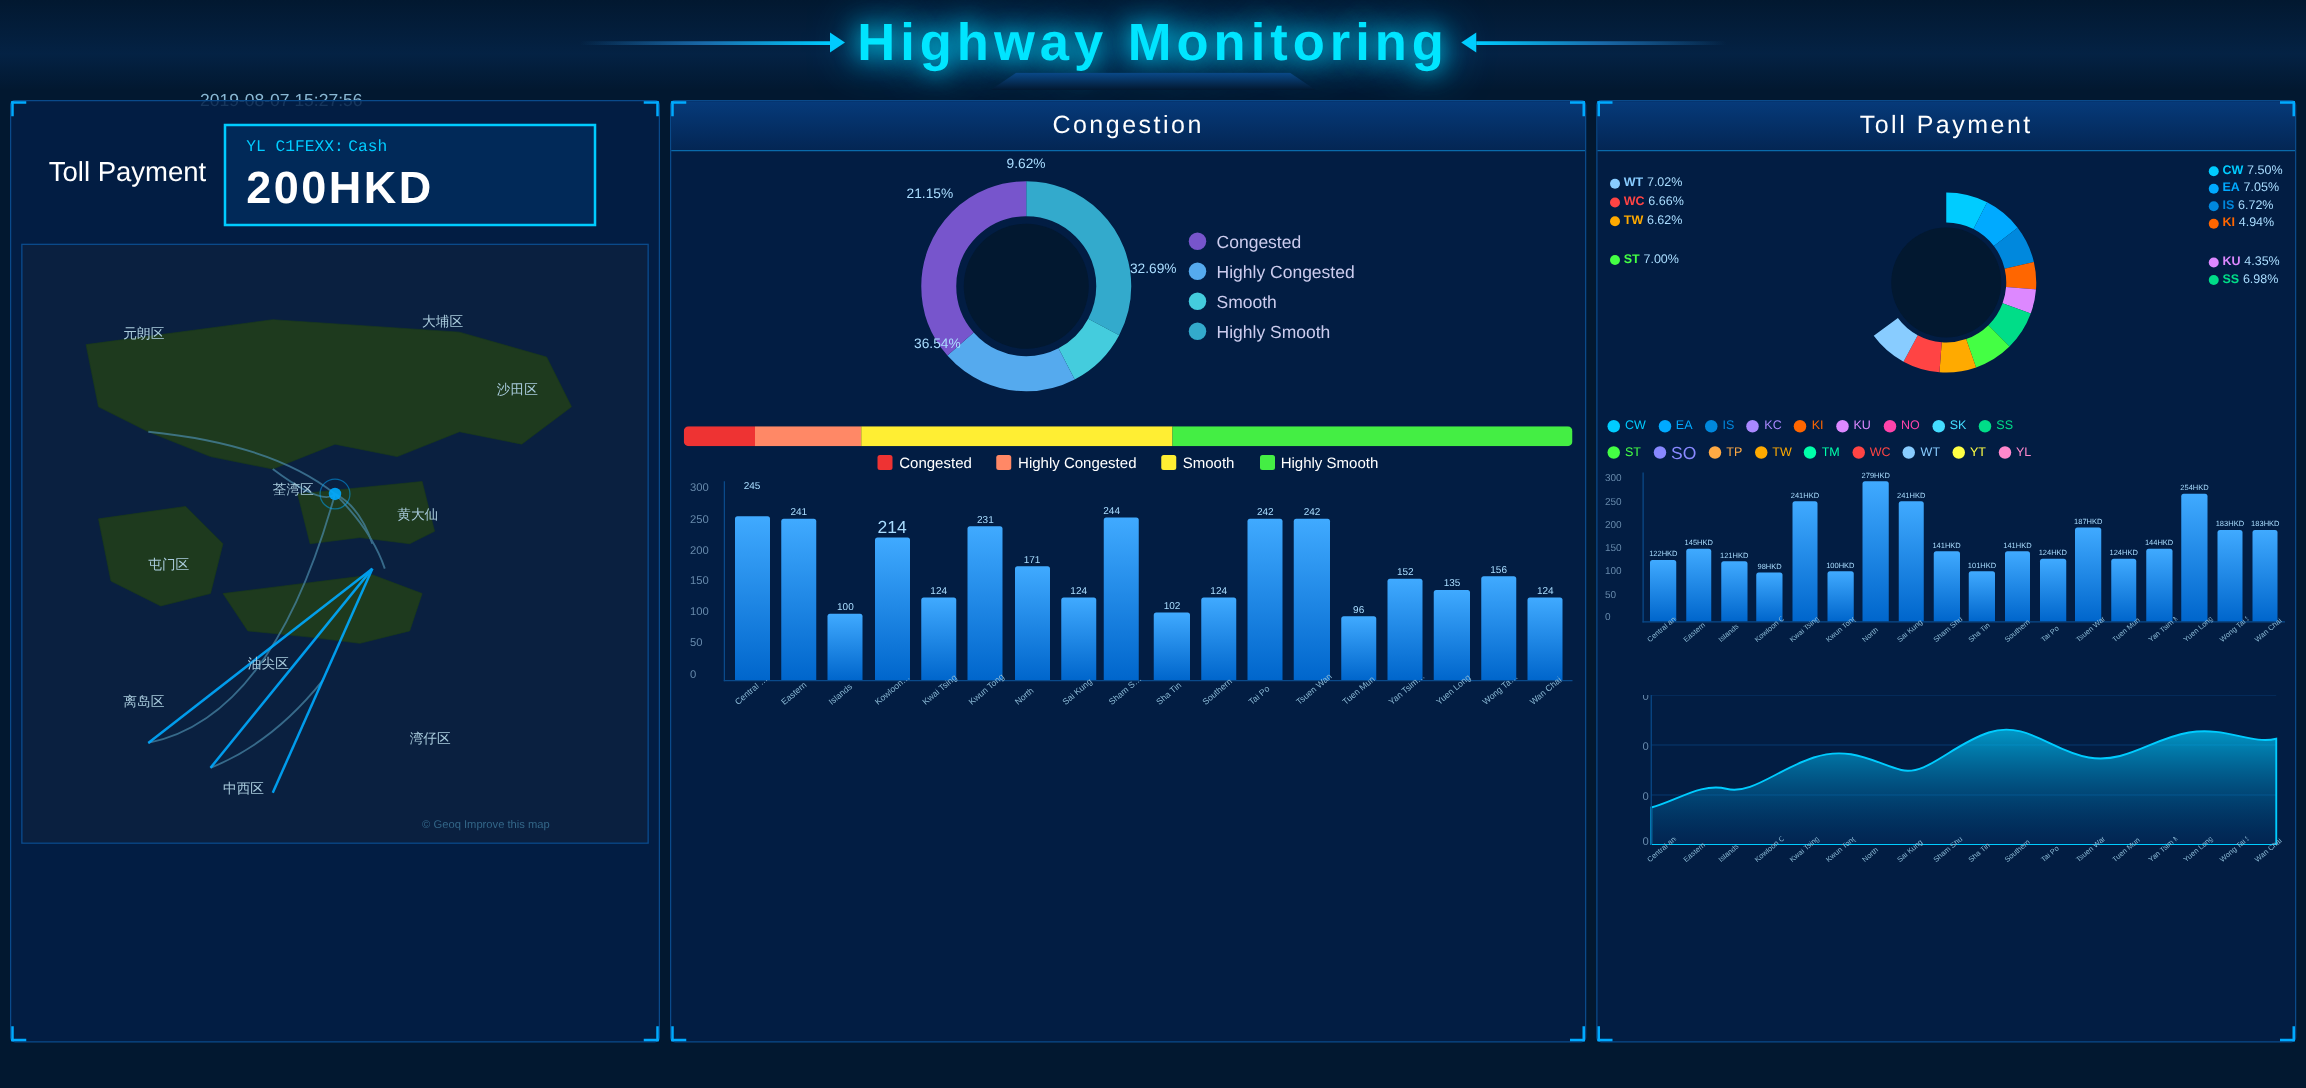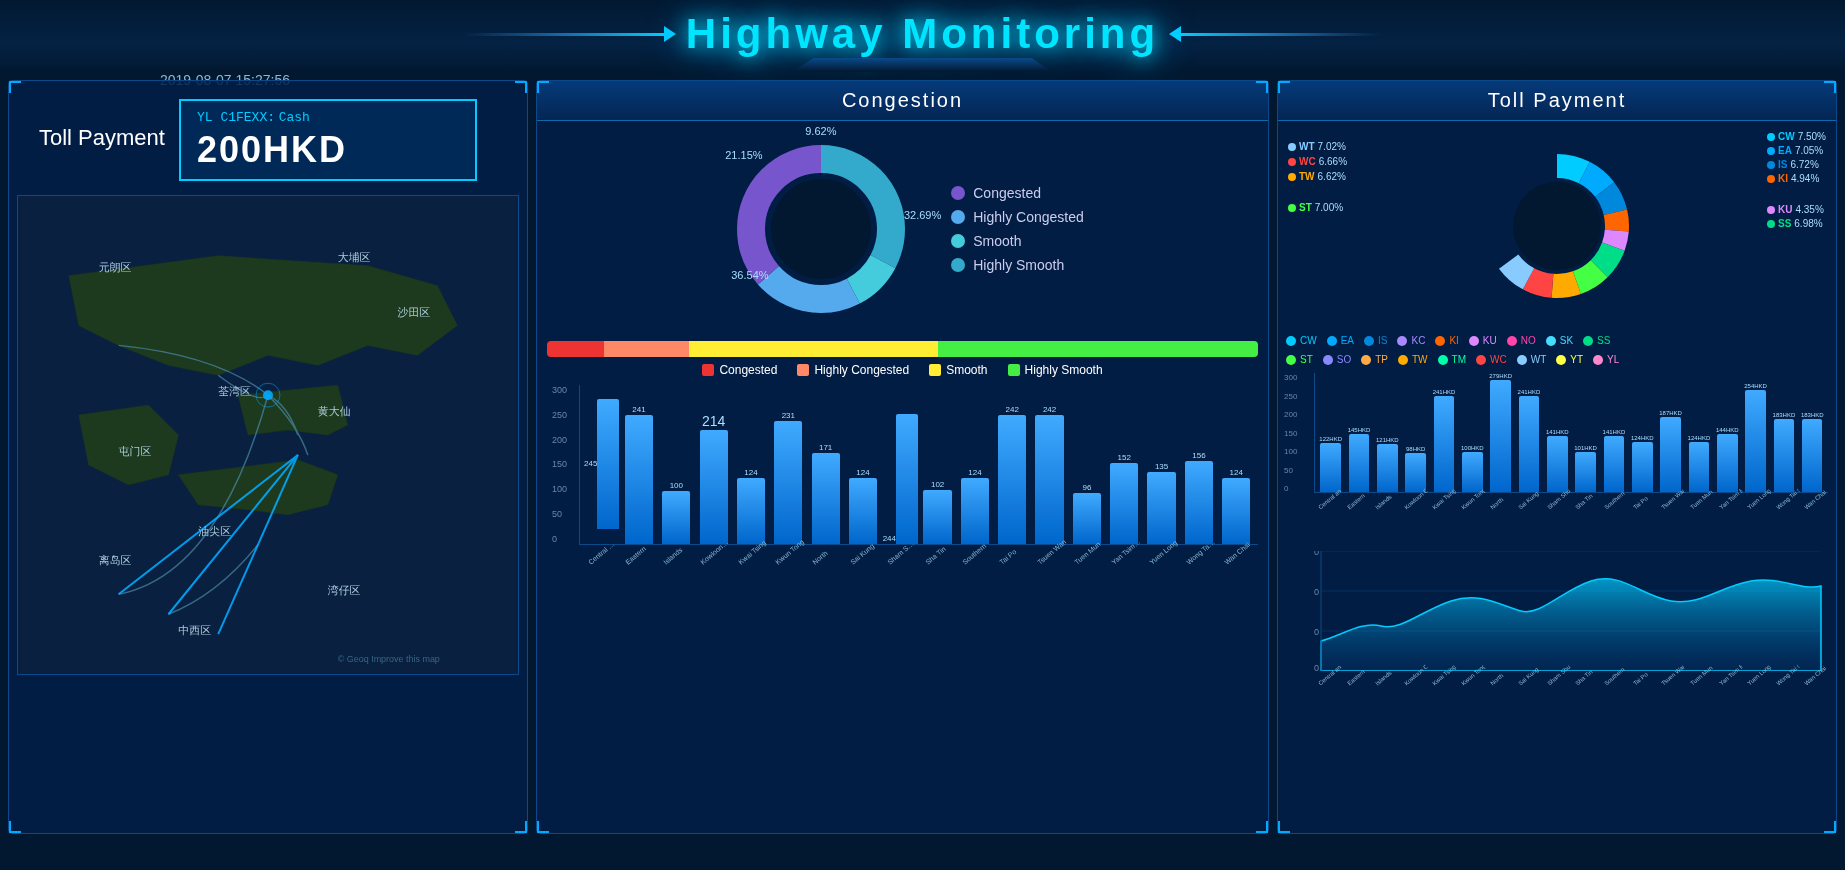--- a/index.html
+++ b/index.html
@@ -449,21 +449,21 @@
             <span>0</span>
               <span>50</span>
               <span>100</span>
               <span>150</span>
               <span>200</span>
               <span>250</span>
               <span>300</span>
           </div>
           <div id="congestion-bars" style="width: 100%; height: 160px;">
               <div style="display: flex; align-items: flex-end; height: 160px; gap: 2px; width: 100%;">
-                <div style="display: flex; flex-direction: row; align-items: center; flex: 1 1 0%; height: 160px; justify-content: flex-end;">
+                <div style="display: flex; flex-direction: column; align-items: center; flex: 1 1 0%; height: 160px; justify-content: space-between;">
                   <div style="font-size: 8px; color: rgb(170, 221, 255); margin-bottom: 1px; white-space: nowrap;">245</div>
                   <div style="width: 80%; background: linear-gradient(rgb(64, 170, 255), rgb(0, 102, 204)); border-radius: 2px 2px 0px 0px; height: 130.667px;"></div>
                 </div>
                 <div style="display: flex; flex-direction: column; align-items: center; flex: 1 1 0%; height: 160px; justify-content: flex-end;">
                   <div style="font-size: 8px; color: rgb(170, 221, 255); margin-bottom: 1px; white-space: nowrap;">241</div>
                   <div style="width: 80%; background: linear-gradient(rgb(64, 170, 255), rgb(0, 102, 204)); border-radius: 2px 2px 0px 0px; height: 128.533px;"></div>
                 </div>
                 <div style="display: flex; flex-direction: column; align-items: center; flex: 1 1 0%; height: 160px; justify-content: flex-end;">
                   <div style="font-size: 8px; color: rgb(170, 221, 255); margin-bottom: 1px; white-space: nowrap;">100</div>
                   <div style="width: 80%; background: linear-gradient(rgb(64, 170, 255), rgb(0, 102, 204)); border-radius: 2px 2px 0px 0px; height: 53.3333px;"></div>
@@ -481,21 +481,21 @@
                   <div style="width: 80%; background: linear-gradient(rgb(64, 170, 255), rgb(0, 102, 204)); border-radius: 2px 2px 0px 0px; height: 123.2px;"></div>
                 </div>
                 <div style="display: flex; flex-direction: column; align-items: center; flex: 1 1 0%; height: 160px; justify-content: flex-end;">
                   <div style="font-size: 8px; color: rgb(170, 221, 255); margin-bottom: 1px; white-space: nowrap;">171</div>
                   <div style="width: 80%; background: linear-gradient(rgb(64, 170, 255), rgb(0, 102, 204)); border-radius: 2px 2px 0px 0px; height: 91.2px;"></div>
                 </div>
                 <div style="display: flex; flex-direction: column; align-items: center; flex: 1 1 0%; height: 160px; justify-content: flex-end;">
                   <div style="font-size: 8px; color: rgb(170, 221, 255); margin-bottom: 1px; white-space: nowrap;">124</div>
                   <div style="width: 80%; background: linear-gradient(rgb(64, 170, 255), rgb(0, 102, 204)); border-radius: 2px 2px 0px 0px; height: 66.1333px;"></div>
                 </div>
-                <div style="display: flex; flex-direction: row; align-items: flex-end; flex: 1 1 0%; height: 160px; justify-content: flex-end;">
+                <div style="display: flex; flex-direction: column; align-items: flex-start; flex: 1 1 0%; height: 160px; justify-content: flex-end;">
                   <div style="font-size: 8px; color: rgb(170, 221, 255); margin-bottom: 1px; white-space: nowrap;">244</div>
                   <div style="width: 80%; background: linear-gradient(rgb(64, 170, 255), rgb(0, 102, 204)); border-radius: 2px 2px 0px 0px; height: 130.133px;"></div>
                 </div>
                 <div style="display: flex; flex-direction: column; align-items: center; flex: 1 1 0%; height: 160px; justify-content: flex-end;">
                   <div style="font-size: 8px; color: rgb(170, 221, 255); margin-bottom: 1px; white-space: nowrap;">102</div>
                   <div style="width: 80%; background: linear-gradient(rgb(64, 170, 255), rgb(0, 102, 204)); border-radius: 2px 2px 0px 0px; height: 54.4px;"></div>
                 </div>
                 <div style="display: flex; flex-direction: column; align-items: center; flex: 1 1 0%; height: 160px; justify-content: flex-end;">
                   <div style="font-size: 8px; color: rgb(170, 221, 255); margin-bottom: 1px; white-space: nowrap;">124</div>
                   <div style="width: 80%; background: linear-gradient(rgb(64, 170, 255), rgb(0, 102, 204)); border-radius: 2px 2px 0px 0px; height: 66.1333px;"></div>
@@ -680,21 +680,21 @@
           <span style="color:#00dd88;font-size:10px;">SS</span>
         </div>
       </div>
     <div class="toll-legend-row" id="toll-legend-row-2">
         <div class="toll-legend-item">
           <div class="toll-legend-dot" style="background:#44ff44;"></div>
           <span style="color:#44ff44;font-size:10px;">ST</span>
         </div>
         <div class="toll-legend-item">
           <div class="toll-legend-dot" style="background:#8888ff;"></div>
-          <span style="color:#8888ff;font-size:10px;">SO</span>
+          <span style="color:#8888ff;font-size:14px;">SO</span>
         </div>
         <div class="toll-legend-item">
           <div class="toll-legend-dot" style="background:#ffaa44;"></div>
           <span style="color:#ffaa44;font-size:10px;">TP</span>
         </div>
         <div class="toll-legend-item">
           <div class="toll-legend-dot" style="background:#ffaa00;"></div>
           <span style="color:#ffaa00;font-size:10px;">TW</span>
         </div>
         <div class="toll-legend-item">

